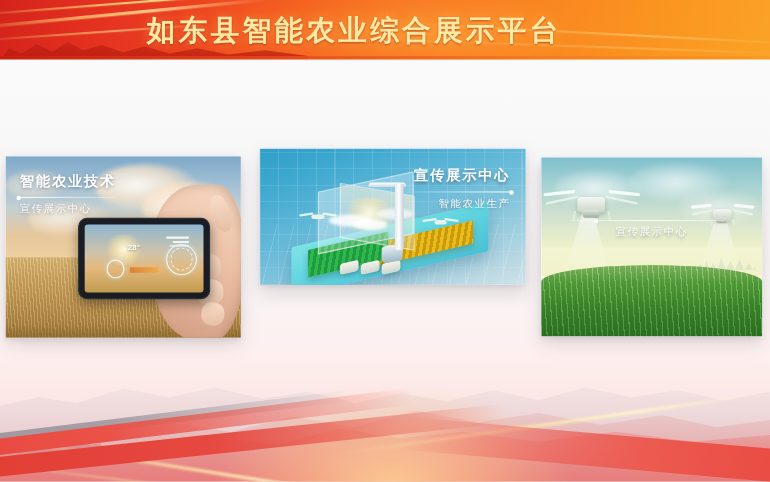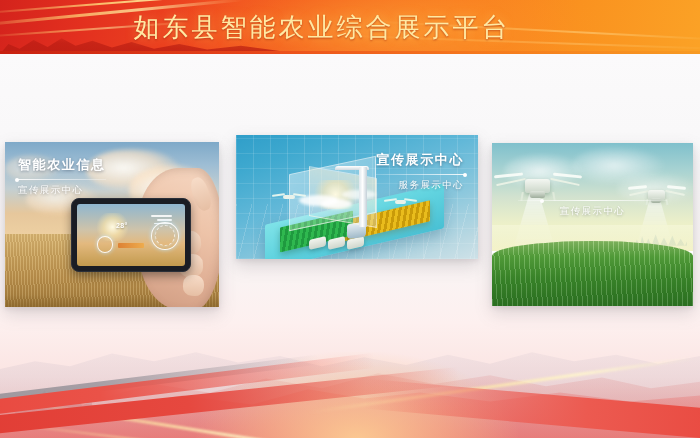--- a/index.html
+++ b/index.html
@@ -104,21 +104,21 @@
   }
   .banner-edge {
     position:absolute; left:0; bottom:0; width:700px; height:3px;
     background:linear-gradient(90deg,#c8200f 0%,#e9471b 35%,#f5791d 70%,#f79a22 100%);
     opacity:.9;
   }
   .banner-title {
     position:absolute; left:0; top:0; width:644px; height:54px;
     display:flex; align-items:center; justify-content:center;
     font-family:"DejaVu Serif", serif;
-    font-weight:400; font-size:26px; letter-spacing:3px;
+    font-weight:700; font-size:26px; letter-spacing:3px;
     color:#ffe9a3;
     text-shadow:0 1px 2px rgba(150,24,10,.55), 0 0 10px rgba(255,196,90,.5);
     white-space:nowrap;
     text-align:right;
   }
 
   
   .card {
     position:absolute;
     background:#ffffff;
@@ -471,21 +471,21 @@
           <div class="hud-bar hb3"></div>
           <div class="hud-ring hud-r1"></div>
           <div class="hud-ring hud-r2"></div>
           <div class="hud-ring hud-r2b"></div>
           <div class="hud-chip"></div>
         </div>
       </div>
     </div>
 
     <div class="card-text">
-      <div class="card-title">智能农业信息</div>
+      <div class="card-title">智能农业技术</div>
       <div class="rule"></div>
       <div class="card-sub">宣传展示中心</div>
     </div>
   </div>
 
   <div class="card" id="card-promo">
     <div class="card-inner">
       <div class="iso-bg"></div>
       <div class="iso-grid"></div>
       <div class="iso-grid2"></div>
@@ -516,21 +516,21 @@
       <div class="drone d2">
         <div class="rotor r-l"></div>
         <div class="rotor r-r"></div>
         <div class="body"></div>
       </div>
     </div>
 
     <div class="card-text">
       <div class="card-title">宣传展示中心</div>
       <div class="rule"></div>
-      <div class="card-sub">服务展示中心</div>
+      <div class="card-sub">智能农业生产</div>
     </div>
   </div>
 
   <div class="card" id="card-app">
     <div class="card-inner">
       <div class="sky3"></div>
       <div class="cloud c3a"></div>
       <div class="cloud c3b"></div>
       <div class="cloud c3c"></div>
 

